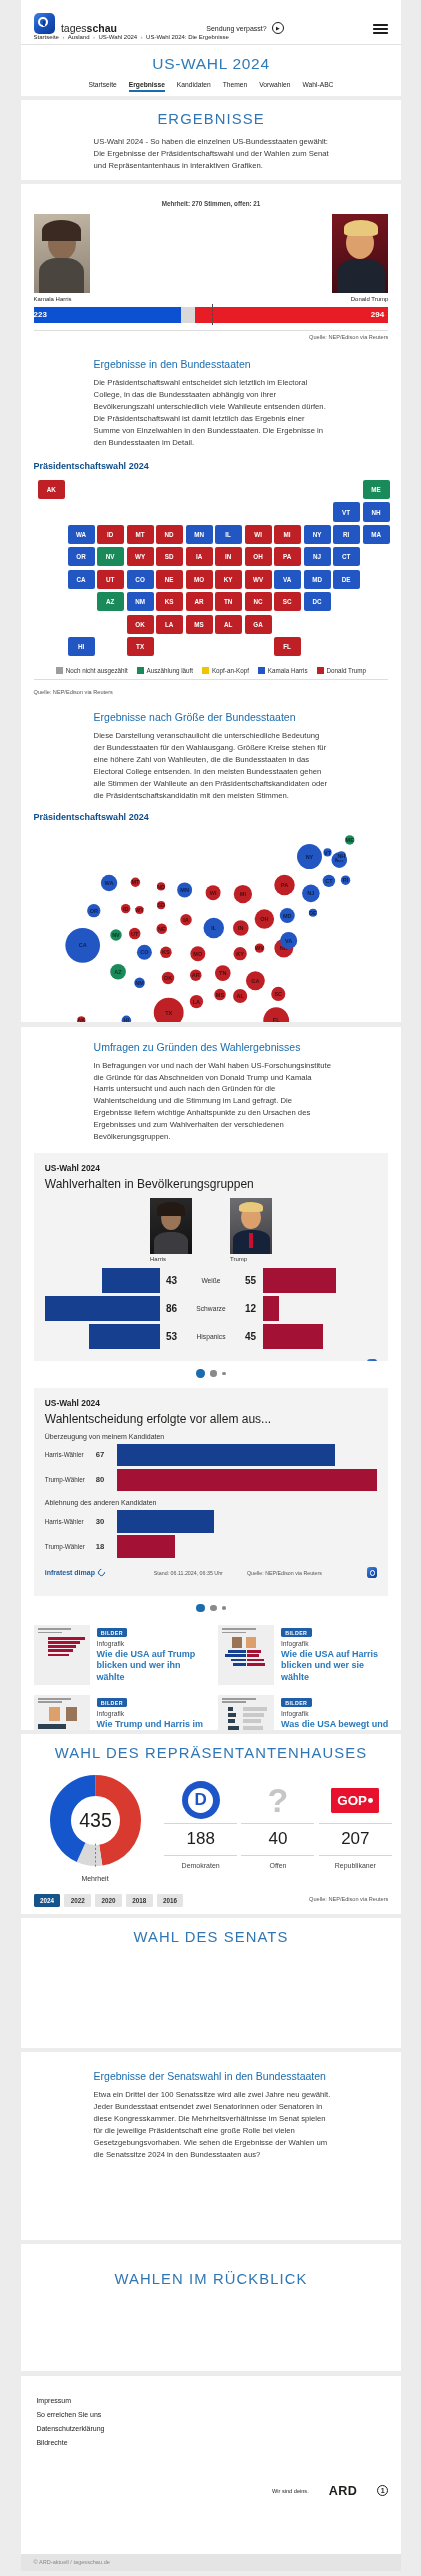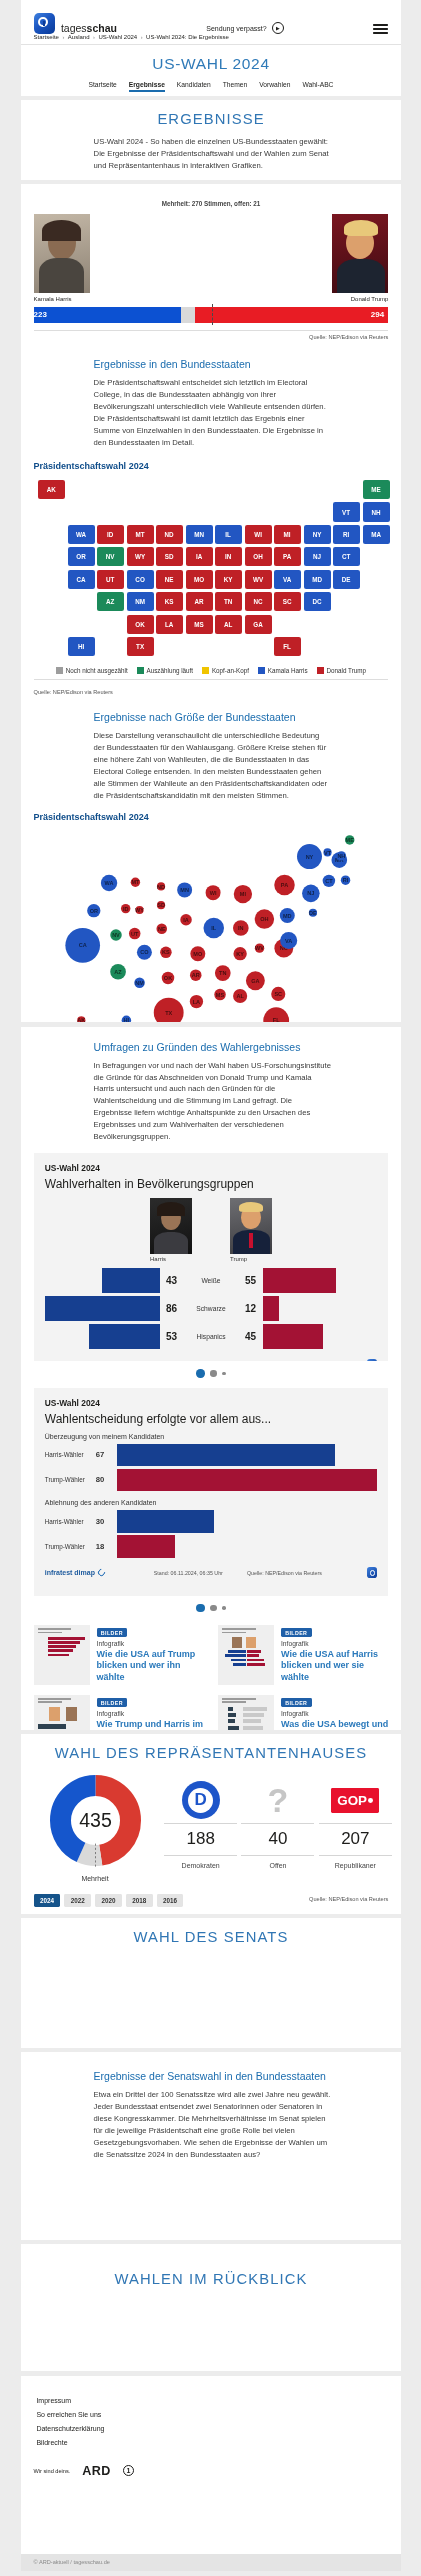--- a/index.html
+++ b/index.html
@@ -124,21 +124,21 @@
   .years-row { display:flex; align-items:center; margin-top:11.2px; padding:0 12.6px; }
   .year-chip { font-size:6.3px; font-weight:700; padding:2.8px 6.3px; margin-right:4.2px; background:#e4e4e4; color:#333; border-radius:1.4px; cursor:pointer; }
   .year-chip.active { background:#15538a; color:#fff; }
   .years-row .source { margin-left:auto; }
 
   
   .acc-row { border-top:0.7px solid #ddd; height:19px; display:flex; align-items:center; justify-content:space-between; font-size:7.4px; font-weight:700; color:#1d1d1b; cursor:pointer; }
   .acc-row:last-of-type { border-bottom:0.7px solid #ddd; }
   .chev { width:4.9px; height:4.9px; border-right:1.2px solid #555; border-bottom:1.2px solid #555; transform:rotate(45deg); margin-right:2.1px; }
   .flink { font-size:7px; color:#1d1d1b; padding:3.5px 0 3.5px 2.8px; cursor:pointer; }
-  .ard-row { display:flex; justify-content:flex-start; align-items:center; gap:12px; margin-top:14px; }
+  .ard-row { display:flex; justify-content:flex-end; align-items:center; gap:20px; margin-top:34px; }
   .ard-claim { font-size:5.6px; color:#1d1d1b; }
   .ard-word { font-size:12.6px; font-weight:700; color:#1d1d1b; letter-spacing:0.4px; }
   .ard-one { width:11.2px; height:11.2px; border:1.4px solid #1d1d1b; border-radius:50%; font-size:7px; font-weight:700; display:flex; align-items:center; justify-content:center; color:#1d1d1b; }
   .copyright { background:#e4e4e4; height:17.6px; margin:0 21px; font-size:5.6px; color:#8a8a8a; line-height:17.6px; padding-left:12.6px; }
 </style>
 </head>
 <body>
 
 <div class="section" style="height:96px;">
   <div class="topbar">

